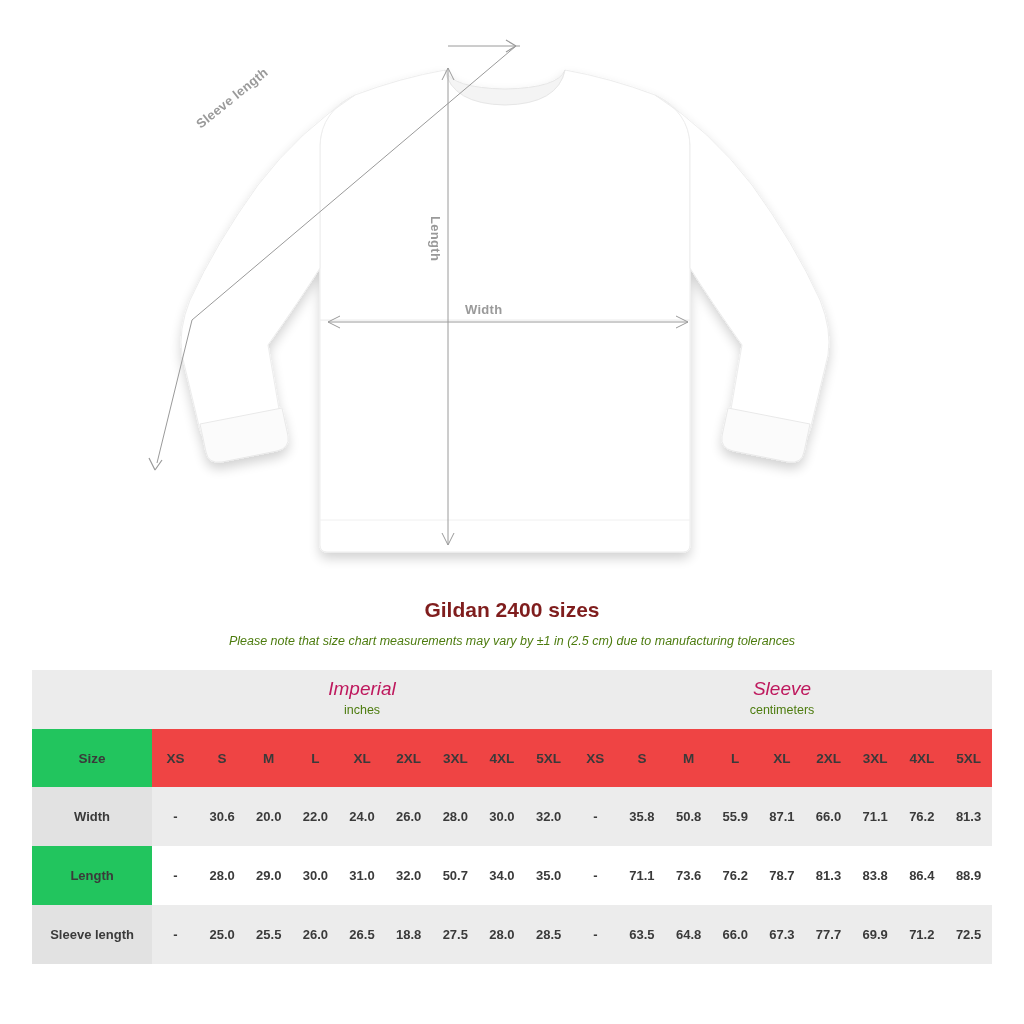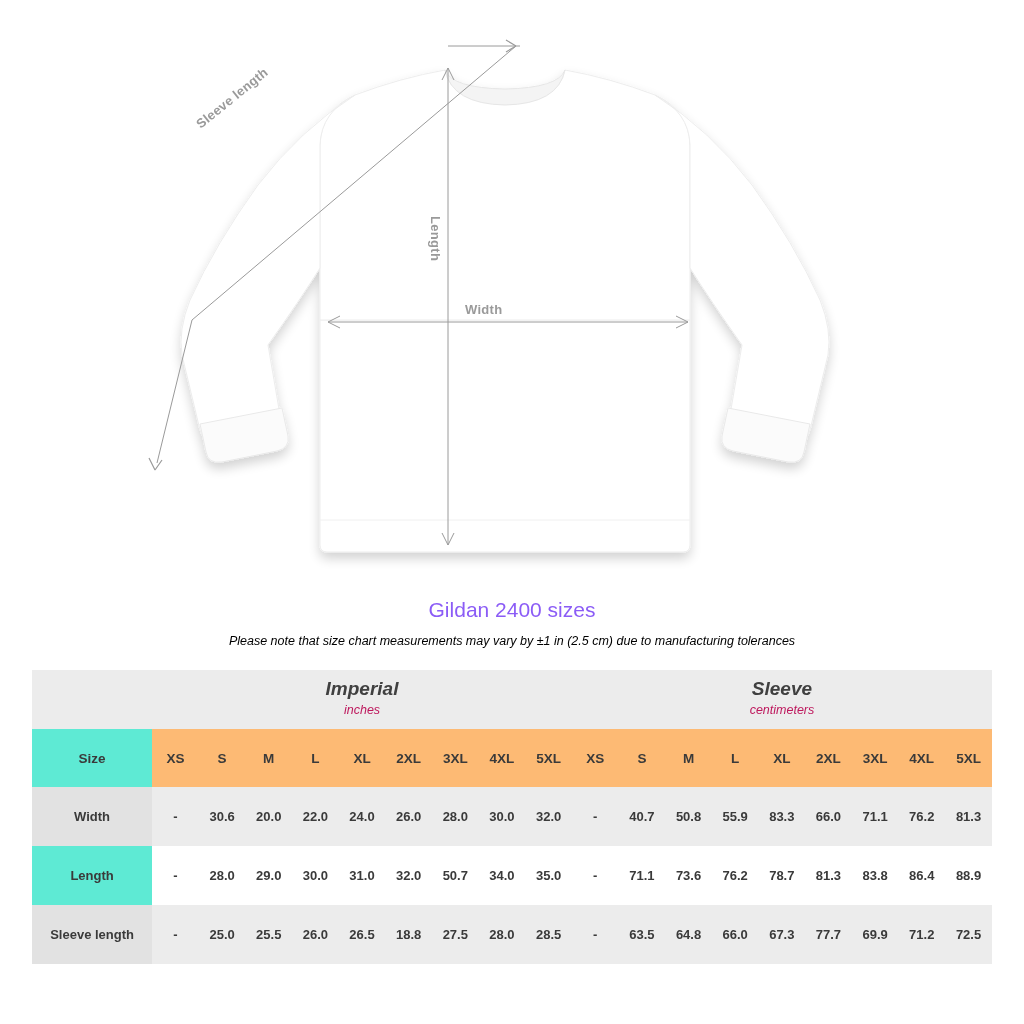--- a/index.html
+++ b/index.html
@@ -53,28 +53,28 @@
     top: 302px;
   }
 
   
   .title-block {
     text-align: center;
     margin-top: 18px;
   }
   .chart-title {
     font-size: 21px;
-    font-weight: normal;
-    color: #8b5cf6;
+    font-weight: bold;
+    color: #7f1d1d;
     margin: 0;
   }
   .chart-note {
     font-size: 12.5px;
     font-style: italic;
-    color: #000000;
+    color: #4d7c0f;
     margin: 12px 0 0 0;
   }
 
   
   .table-wrap {
     margin: 22px 32px 0 32px;
   }
   table.size-table {
     border-collapse: collapse;
     width: 960px;
@@ -90,56 +90,55 @@
     height: 59px;
     vertical-align: middle;
   }
   .unit-head {
     background: #ececec;
     height: 82px;
   }
   .unit-head .unit-name {
     font-size: 19px;
     font-style: italic;
-    font-weight: bold;
-    color: #404040;
+    font-weight: normal;
+    color: #be185d;
     line-height: 1.1;
   }
   .unit-head .unit-sub {
     font-size: 12.5px;
-    font-style: italic;
     font-weight: normal;
-    color: #be185d;
+    color: #4d7c0f;
     line-height: 1.6;
   }
   .corner-cell {
     background: #ececec;
   }
   tr.header-row td {
-    background: #fdba74;
+    background: #ef4444;
     height: 58px;
     font-size: 13.5px;
   }
   tr.header-row td.rowhead {
     background: #ffffff;
   }
   tr.data-row td {
     background: #ffffff;
   }
   tr.data-row.alt td {
     background: #ececec;
   }
   td.rowhead {
     font-size: 13.5px;
     font-weight: bold;
     color: #3a3a3a;
   }
   tr.data-row td.rowhead,
   tr.header-row td.rowhead {
-    background: #5eead4;
+    background: #22c55e;
   }
   tr.data-row.alt td.rowhead {
     background: #e2e2e2;
   }
   .col-rowhead { width: 120px; }
   .col-size { width: 46.6px; }
 </style>
 </head>
 <body>
 
@@ -281,24 +280,24 @@
         <td>-</td>
         <td>30.6</td>
         <td>20.0</td>
         <td>22.0</td>
         <td>24.0</td>
         <td>26.0</td>
         <td>28.0</td>
         <td>30.0</td>
         <td>32.0</td>
         <td>-</td>
-        <td>40.7</td>
+        <td>35.8</td>
         <td>50.8</td>
         <td>55.9</td>
-        <td>83.3</td>
+        <td>87.1</td>
         <td>66.0</td>
         <td>71.1</td>
         <td>76.2</td>
         <td>81.3</td>
       </tr>
 
       <tr class="data-row">
         <td class="rowhead">Length</td>
         <td>-</td>
         <td>28.0</td>

